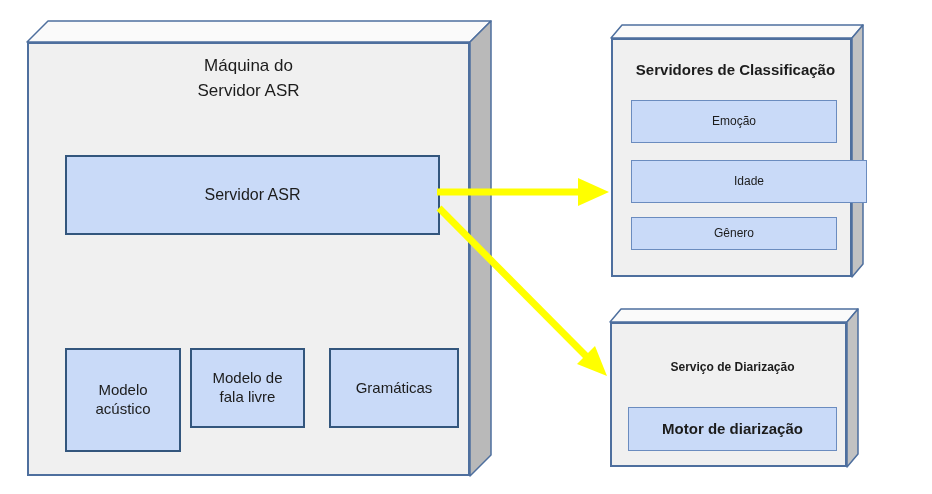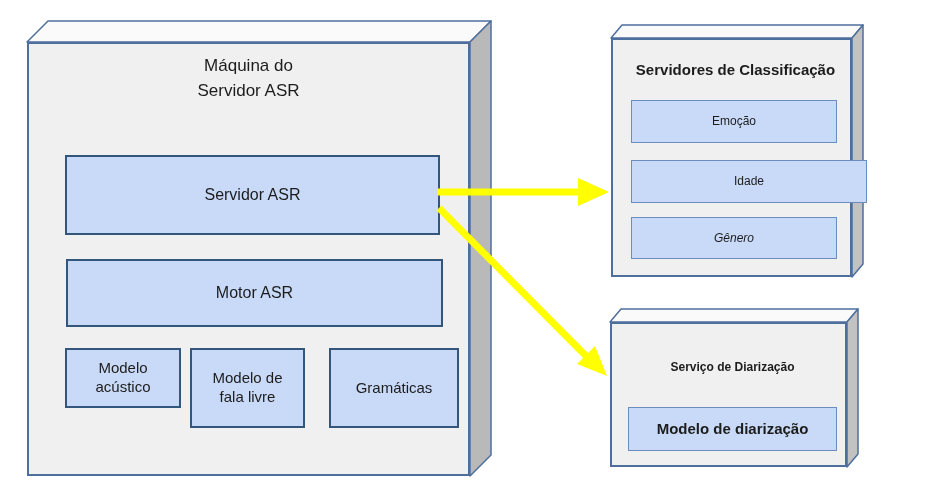--- a/index.html
+++ b/index.html
@@ -73,51 +73,48 @@
   </svg>
 
   <div class="face" style="left:27px; top:42px; width:443px; height:434px;">
     <div class="machine-title">
       <div>Máquina do</div>
       <div>Servidor ASR</div>
     </div>
     <div class="blue blue-thick lbl-16" style="left:36px; top:111px; width:375px; height:80px;">
       <span>Servidor ASR</span>
     </div>
-    <div class="blue blue-thick lbl-16" style="left:37px; top:215px; width:377px; height:68px;">
-      <span>Motor ASR</span>
-    </div>
-    <div class="blue blue-thick lbl-15" style="left:36px; top:304px; width:116px; height:60px; padding:0 6px;">
+    <div class="blue blue-thick lbl-15" style="left:36px; top:304px; width:116px; height:104px; padding:0 6px;">
       <span>Modelo acústico</span>
     </div>
     <div class="blue blue-thick lbl-15" style="left:161px; top:304px; width:115px; height:80px; padding:0 7px;">
       <span>Modelo de fala livre</span>
     </div>
     <div class="blue blue-thick lbl-15" style="left:300px; top:304px; width:130px; height:80px;">
       <span>Gramáticas</span>
     </div>
   </div>
 
   <div class="face" style="left:611px; top:38px; width:241px; height:239px;">
     <div class="panel-title" style="top:21px;">Servidores de Classificação</div>
     <div class="blue blue-thin lbl-12" style="left:18px; top:60px; width:206px; height:43px;">
       <span>Emoção</span>
     </div>
     <div class="blue blue-thin lbl-12" style="left:18px; top:120px; width:236px; height:43px;">
       <span>Idade</span>
     </div>
-    <div class="blue blue-thin lbl-12" style="left:18px; top:177px; width:206px; height:42px;font-style:italic;">
+    <div class="blue blue-thin lbl-12" style="left:18px; top:177px; width:206px; height:33px;">
       <span>Gênero</span>
     </div>
   </div>
 
   <div class="face" style="left:610px; top:322px; width:237px; height:145px;">
     <div class="panel-title" style="top:36px; font-size:12px;">Serviço de Diarização</div>
     <div class="blue blue-thin lbl-bold-15" style="left:16px; top:83px; width:209px; height:44px;">
-      <span>Modelo de diarização</span>
+      <span>Motor de diarização</span>
     </div>
   </div>
 
   <svg class="layer" width="932" height="494" viewBox="0 0 932 494">
     <g>
       <line x1="437" y1="192" x2="582" y2="192" stroke="#ffff00" stroke-width="7"></line>
       <polygon points="578,178 609,192 578,206" fill="#ffff00"></polygon>
     </g>
     <g>
       <line x1="439" y1="208" x2="588" y2="358" stroke="#ffff00" stroke-width="7"></line>

